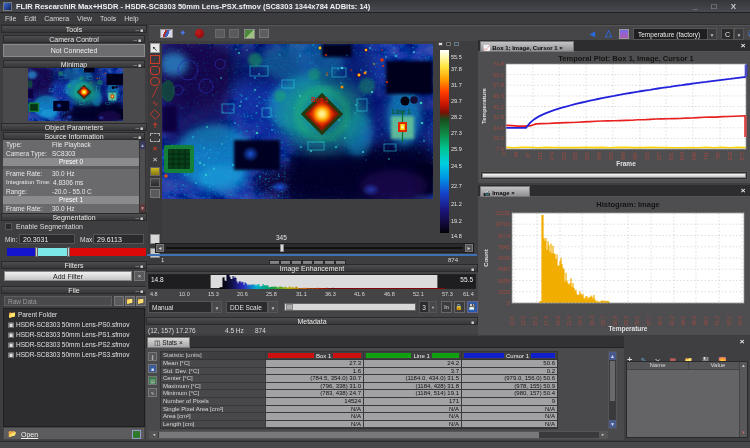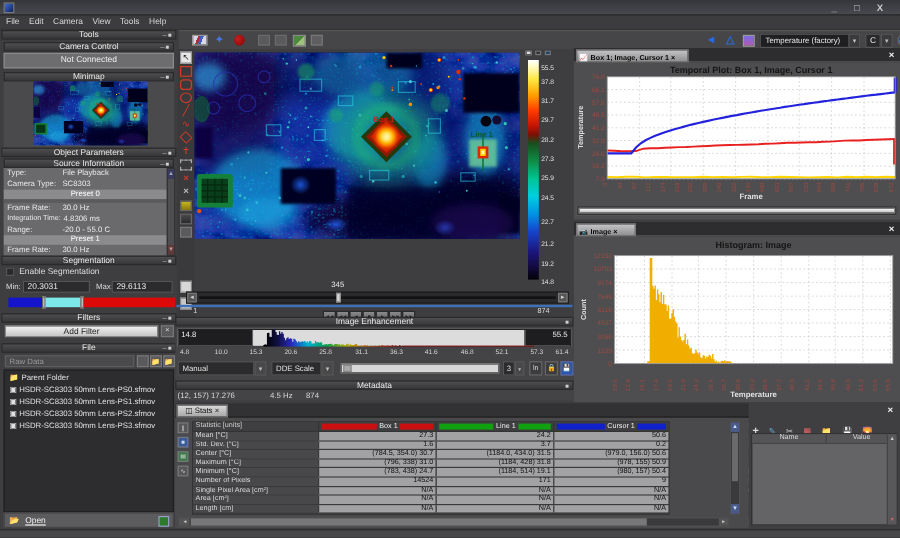--- a/index.html
+++ b/index.html
@@ -9,20 +9,21 @@
 .hdr { background:linear-gradient(#4e4e50,#363638); border:1px solid #2a2a2a; color:#e8e8e8; font-size:7px; text-align:center; line-height:7px; }
 .hdrbtn { position:absolute; right:2px; top:1px; color:#cfcfcf; font-size:5px; letter-spacing:1px; }
 .txt { color:#dcdcdc; font-size:7px; }
 </style>
 </head>
 <body>
 <div id="app">
 
 <div class="abs" style="left:0;top:0;width:750px;height:13px;background:linear-gradient(#34363a,#484a50);border-bottom:1px solid #202124;">
   <div class="abs" style="left:3px;top:2px;width:9px;height:9px;background:linear-gradient(135deg,#3b6fd4,#12205a);border:1px solid #777;"></div>
+  <div class="abs" style="left:16px;top:2px;color:#f0f0f0;font-size:7.5px;font-weight:bold;white-space:nowrap;">FLIR ResearchIR Max+HSDR - HSDR-SC8303 50mm Lens-PSX.sfmov (SC8303 1344x784 ADBits: 14)</div>
   <div class="abs" style="right:8px;top:2px;color:#c8c8c8;font-size:8px;font-weight:bold;letter-spacing:6px;">_ □ X</div>
 </div>
 
 <div class="abs" style="left:0;top:13px;width:750px;height:12px;background:#3c3c3e;border-bottom:1px solid #333;">
   <span class="abs" style="left:5px;top:2px;color:#d6d6d6;font-size:7px;word-spacing:6px;">File Edit Camera View Tools Help</span>
 </div>
 
 <div class="abs" style="left:149px;top:25px;width:601px;height:16px;background:#464648;border-top:1px solid #555;">
   <span class="abs" style="left:11px;top:3px;width:13px;height:9px;background:linear-gradient(110deg,#d8d8e8 30%,#b03030 30% 45%,#4060c0 45% 65%,#d8d8e8 65%);border:1px solid #999;"></span>
   <span class="abs" style="left:30px;top:2px;color:#4a78e8;font-size:9px;line-height:10px;">✦</span>

